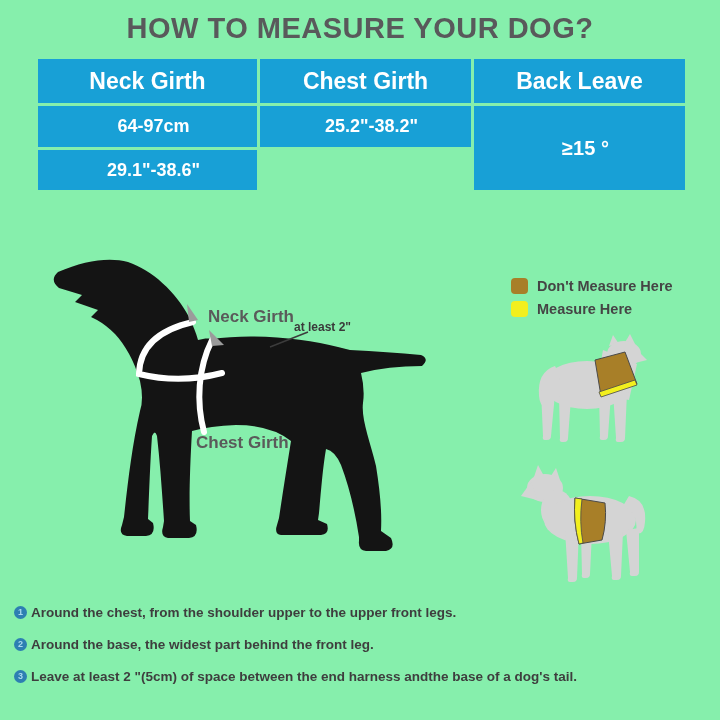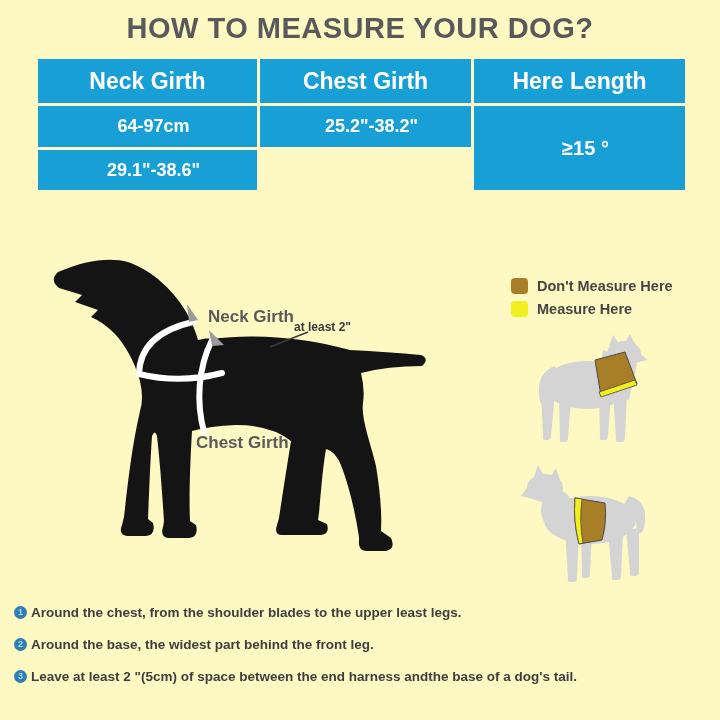--- a/index.html
+++ b/index.html
@@ -1,17 +1,17 @@
 <!DOCTYPE html>
 <html><head>
 <meta charset="utf-8">
 <style>
   html,body{margin:0;padding:0;background:#ffffff;}
   #canvas{
-    position:relative;width:720px;height:720px;background:#fef9c3;
+    position:relative;width:720px;height:720px;background:#86efac;
     font-family:"Liberation Sans", sans-serif;overflow:hidden;
   }
   
   .title{
     position:absolute;left:0;top:12px;width:720px;text-align:center;
     font-size:29px;font-weight:bold;color:#59595b;letter-spacing:0.5px;
   }
   
   .size-table{
     position:absolute;left:38px;top:59px;width:647px;height:131px;
@@ -50,21 +50,21 @@
 </head>
 <body>
 
 <div id="canvas">
 
   <div class="title">HOW TO MEASURE YOUR DOG?</div>
 
   <div class="size-table">
     <div class="cell head">Neck Girth</div>
     <div class="cell head">Chest Girth</div>
-    <div class="cell head">Here Length</div>
+    <div class="cell head">Back Leave</div>
     <div class="cell val">64-97cm</div>
     <div class="cell val back-val">≥15 °</div>
     <div class="cell val">25.2"-38.2"</div>
     <div class="cell val">29.1"-38.6"</div>
   </div>
 
   <svg style="left:40px;top:250px;" width="420" height="340" viewBox="0 0 420 340">
     <path fill="#141414" d="
       M 18,22
       C 45,10 70,7 88,12
@@ -170,21 +170,21 @@
       <path d="M 113,72 L 128,72 L 126,116 Q 126,120 122,120 L 119,120 Q 116,120 117,116 Z"></path>
       <path d="M 131,70 L 144,68 L 144,112 Q 144,116 140,116 L 137,116 Q 134,116 135,112 Z"></path>
     </g>
     <path d="M 80,38 L 110,43 Q 112,62 107,80 L 84,84 Q 78,61 80,38 Z" fill="#a87f28" stroke="#4a4a4a" stroke-width="1"></path>
     <path d="M 80,38 L 87,39 Q 84,62 88,83 L 84,84 Q 78,61 80,38 Z" fill="#f2ef1e" stroke="#4a4a4a" stroke-width="0.8"></path>
   </svg>
 
   <div class="notes">
     <div class="note-row">
       <div class="note-bullet">1</div>
-      <div class="note-text">Around the chest, from the shoulder blades to the upper least legs.</div>
+      <div class="note-text">Around the chest, from the shoulder upper to the upper front legs.</div>
     </div>
     <div class="note-row">
       <div class="note-bullet">2</div>
       <div class="note-text">Around the base, the widest part behind the front leg.</div>
     </div>
     <div class="note-row">
       <div class="note-bullet">3</div>
       <div class="note-text">Leave at least 2 "(5cm) of space between the end harness andthe base of a dog's tail.</div>
     </div>
   </div>

